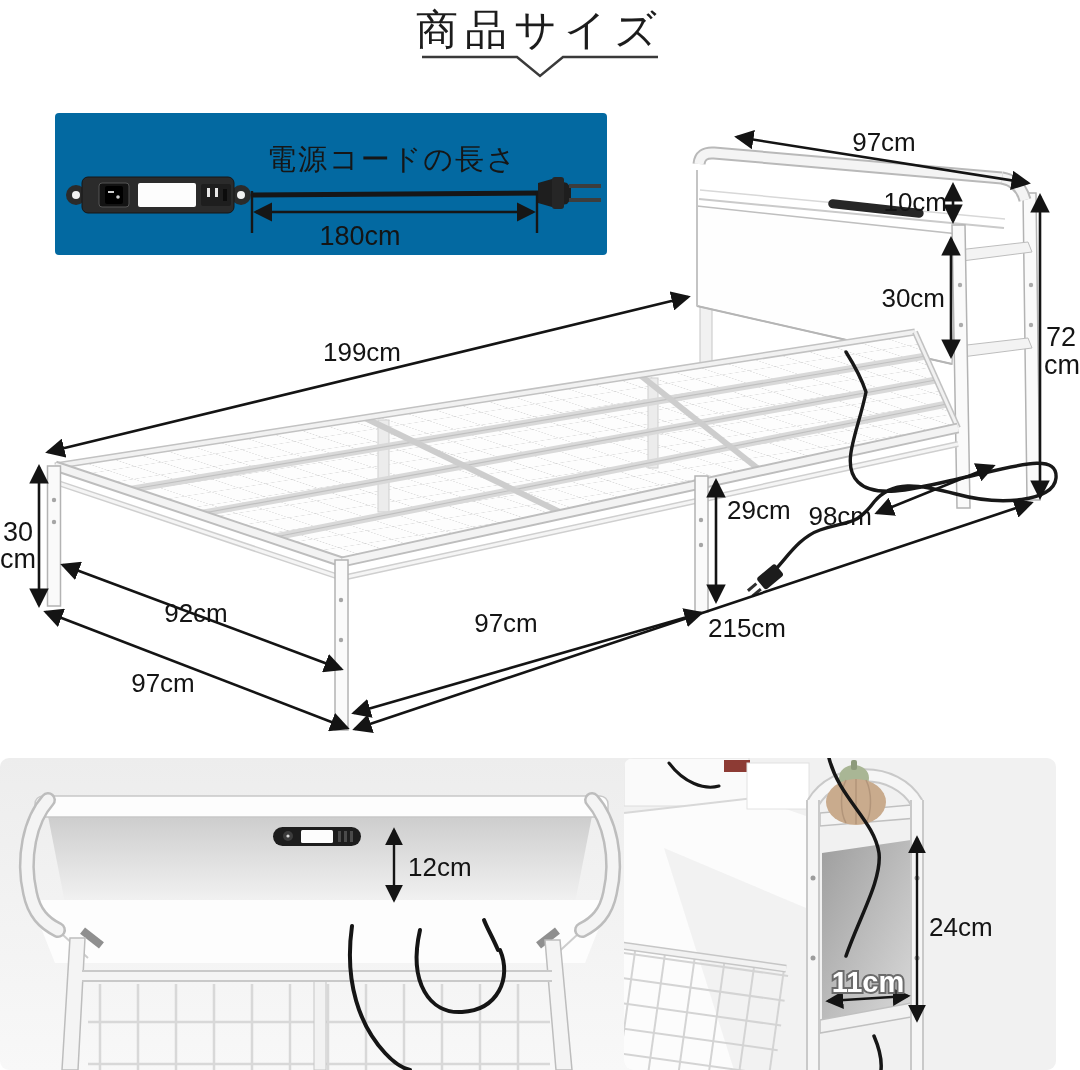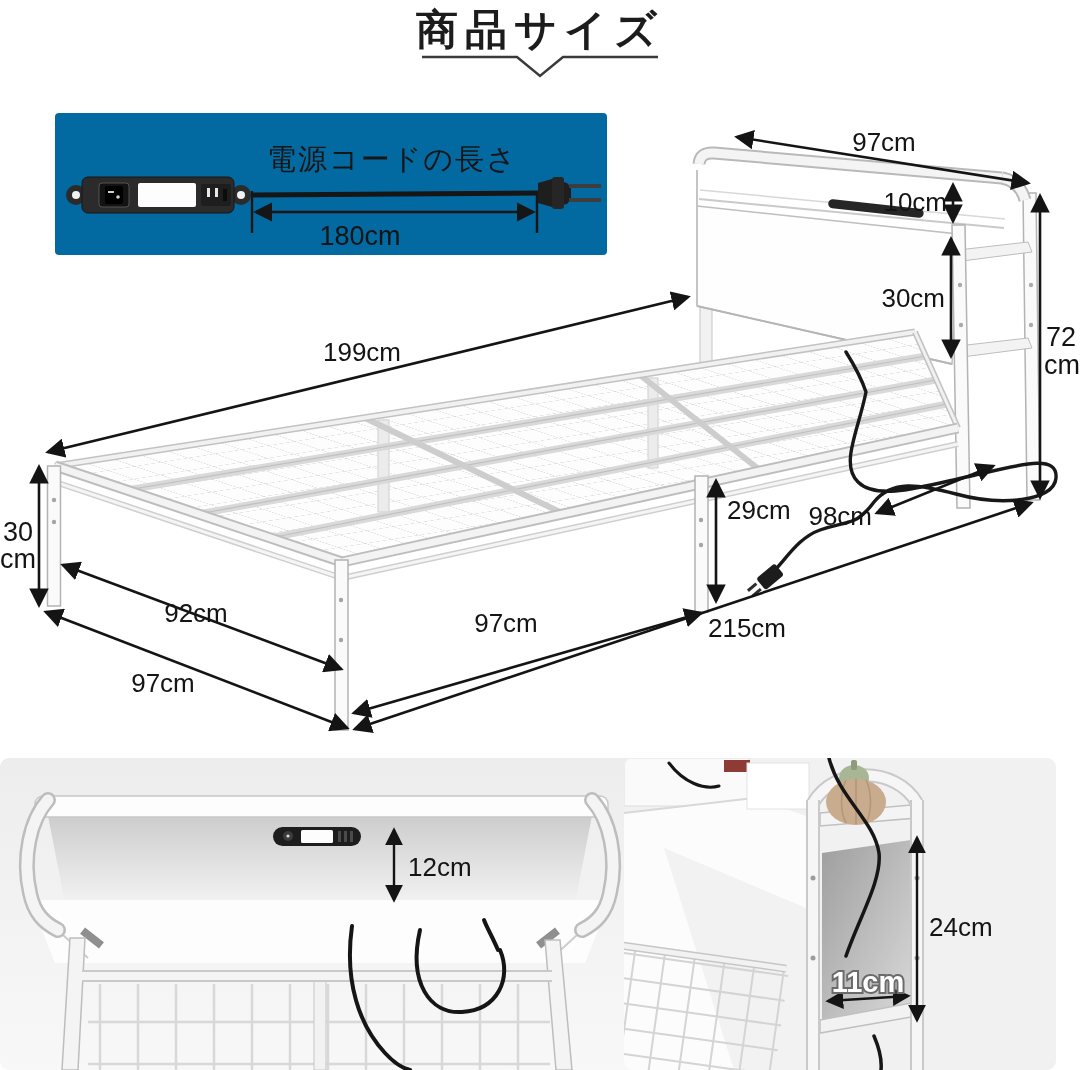--- a/index.html
+++ b/index.html
@@ -1,20 +1,20 @@
 <!DOCTYPE html>
 <html><head>
 <meta charset="utf-8">
 <style>
   html,body{margin:0;padding:0;background:#ffffff;}
   #page{position:relative;width:1080px;height:1070px;background:#fff;overflow:hidden;
         font-family:"Liberation Sans","DejaVu Sans",sans-serif;color:#141414;}
   
   .page-title{position:absolute;top:2px;left:0;width:100%;text-align:center;margin:0;
-        font-size:42px;font-weight:700;letter-spacing:7px;color:#1c1c1c;}
+        font-size:42px;font-weight:400;letter-spacing:7px;color:#1c1c1c;}
   .title-chevron{position:absolute;top:54px;left:420px;}
   
   .cord-box{position:absolute;left:55px;top:113px;width:552px;height:142px;
         background:#0369a1;border-radius:4px;}
   
   .photo{position:absolute;overflow:hidden;border-radius:9px;text-align:right;}
   .photo-left{left:0;top:758px;width:640px;height:312px;background:linear-gradient(#ededed,#f8f8f8);}
   .photo-right{left:624px;top:758px;width:432px;height:312px;background:#f1f1f1;}
   svg{display:block;}
   .bed-diagram{position:absolute;left:0;top:0;}

